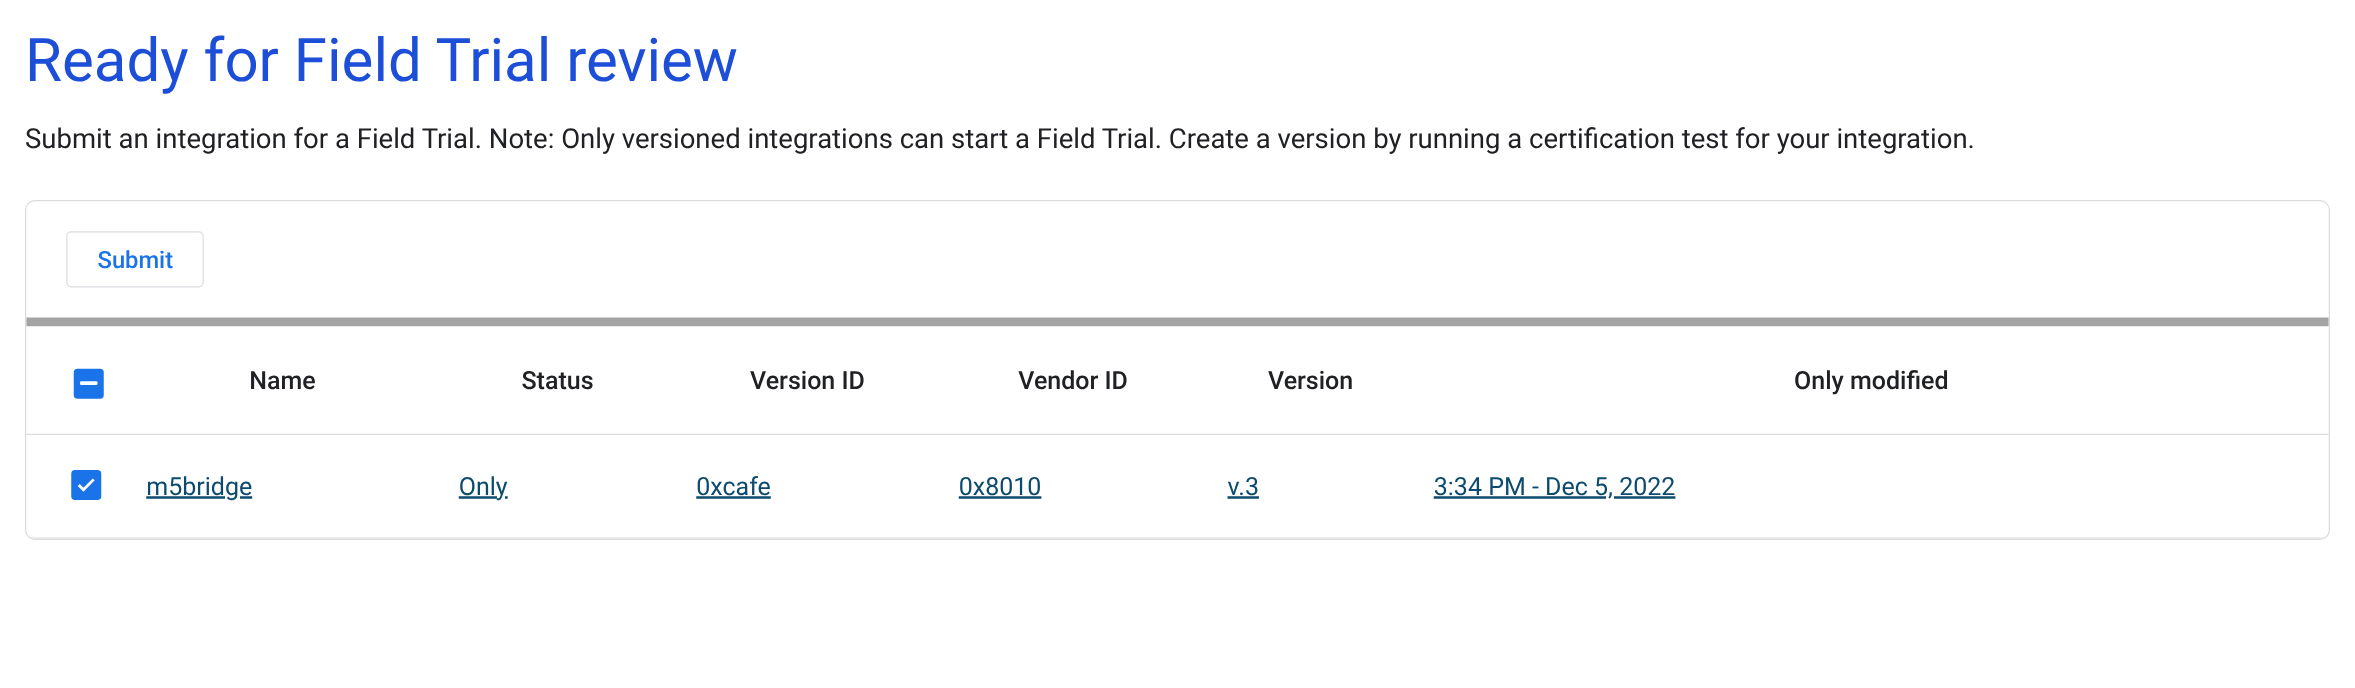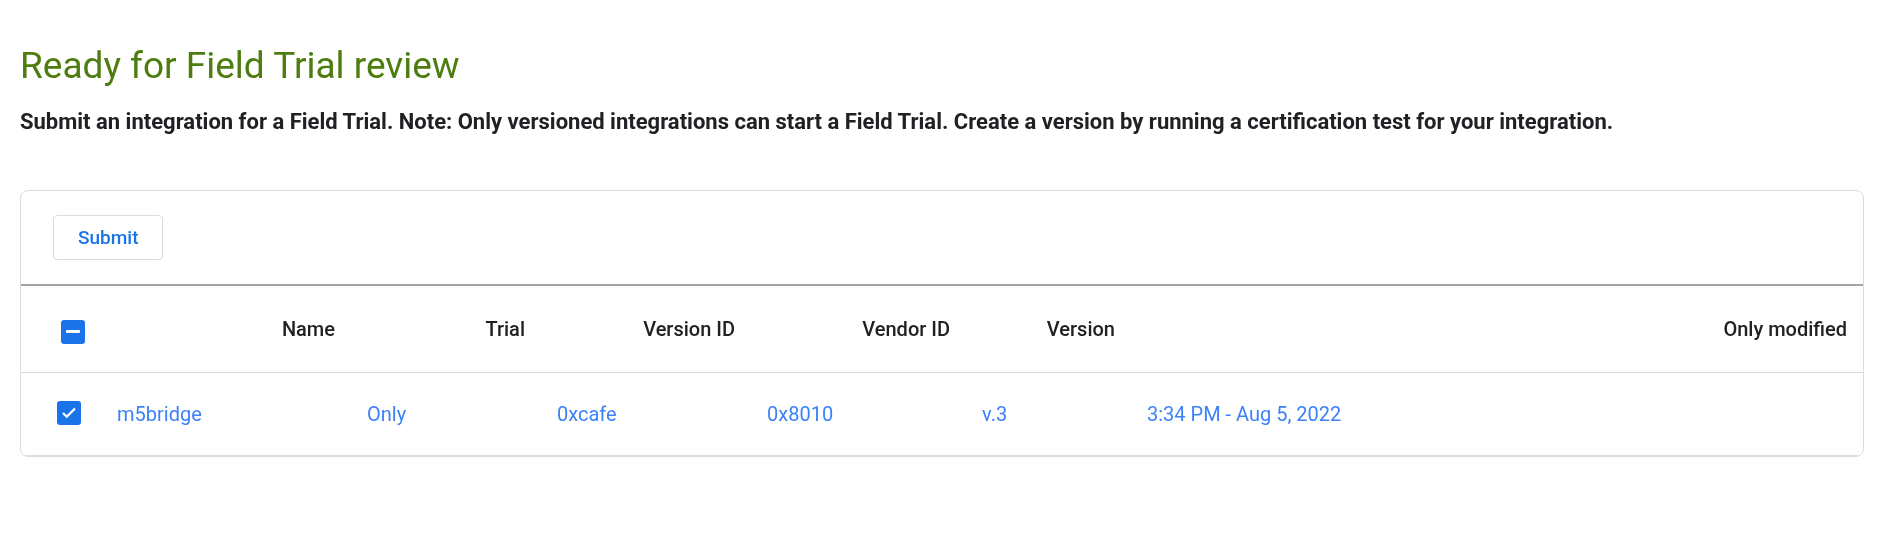--- a/index.html
+++ b/index.html
@@ -7,41 +7,40 @@
       margin: 0;
       padding: 0;
     }
     body {
       font-family: 'Google Sans', Roboto, Arial, sans-serif;
       color: #202124;
       padding: 20px;
       background: #fff;
     }
     .page-title {
-      font-size: 37px;
+      font-size: 48px;
       font-weight: 400;
       margin-bottom: 18px;
-      color: #4d7c0f;
-      margin-top: 24px;
+      color: #1d4ed8;
     }
     .page-description {
       font-size: 22px;
-      font-weight: 700;
+      font-weight: 400;
       color: #202124;
       line-height: 1.5;
-      margin-bottom: 52px;
+      margin-bottom: 32px;
     }
     .table-container {
       border: 1px solid #dadce0;
       border-radius: 8px;
       overflow: hidden;
     }
     .toolbar {
       padding: 24px 32px;
-      border-bottom: 2px solid #a3a3a3;
+      border-bottom: 7px solid #a3a3a3;
     }
     .submit-btn {
       background: #fff;
       border: 1px solid #dadce0;
       border-radius: 4px;
       padding: 10px 24px;
       font-size: 19px;
       font-weight: 500;
       color: #1a73e8;
       cursor: pointer;
@@ -51,32 +50,33 @@
       width: 100%;
       border-collapse: collapse;
     }
     thead tr {
       border-bottom: 1px solid #dadce0;
     }
     tbody tr {
       border-bottom: 1px solid #dadce0;
     }
     th {
-      text-align: right;
+      text-align: center;
       font-size: 20px;
       font-weight: 500;
       color: #202124;
       padding: 28px 16px;
     }
     td {
       text-align: left;
       font-size: 20px;
       font-weight: 400;
-      color: #3b82f6;
+      color: #0c4a6e;
       padding: 28px 16px;
+      text-decoration: underline;
     }
     .checkbox-col {
       width: 80px;
       padding-left: 36px;
     }
     .checkbox {
       width: 24px;
       height: 24px;
       background: #1a73e8;
       border-radius: 3px;
@@ -126,38 +126,38 @@
   <div class="toolbar">
     <button class="submit-btn">Submit</button>
   </div>
   <table>
     <thead>
       <tr>
         <th class="checkbox-col">
           <span class="checkbox-indeterminate"></span>
         </th>
         <th class="col-name">Name</th>
-        <th class="col-status">Trial</th>
+        <th class="col-status">Status</th>
         <th class="col-vendor">Version ID</th>
         <th class="col-product">Vendor ID</th>
         <th class="col-version">Version</th>
         <th>Only modified</th>
       </tr>
     </thead>
     <tbody>
       <tr>
         <td class="checkbox-col">
           <span class="checkbox">
             <svg viewBox="0 0 24 24">
               <polyline points="4,12 9,17 20,6"></polyline>
             </svg>
           </span>
         </td>
         <td class="col-name">m5bridge</td>
         <td class="col-status">Only</td>
         <td class="col-vendor">0xcafe</td>
         <td class="col-product">0x8010</td>
         <td class="col-version">v.3</td>
-        <td>3:34 PM - Aug 5, 2022</td>
+        <td>3:34 PM - Dec 5, 2022</td>
       </tr>
     </tbody>
   </table>
 </div>
 
 </body></html>

